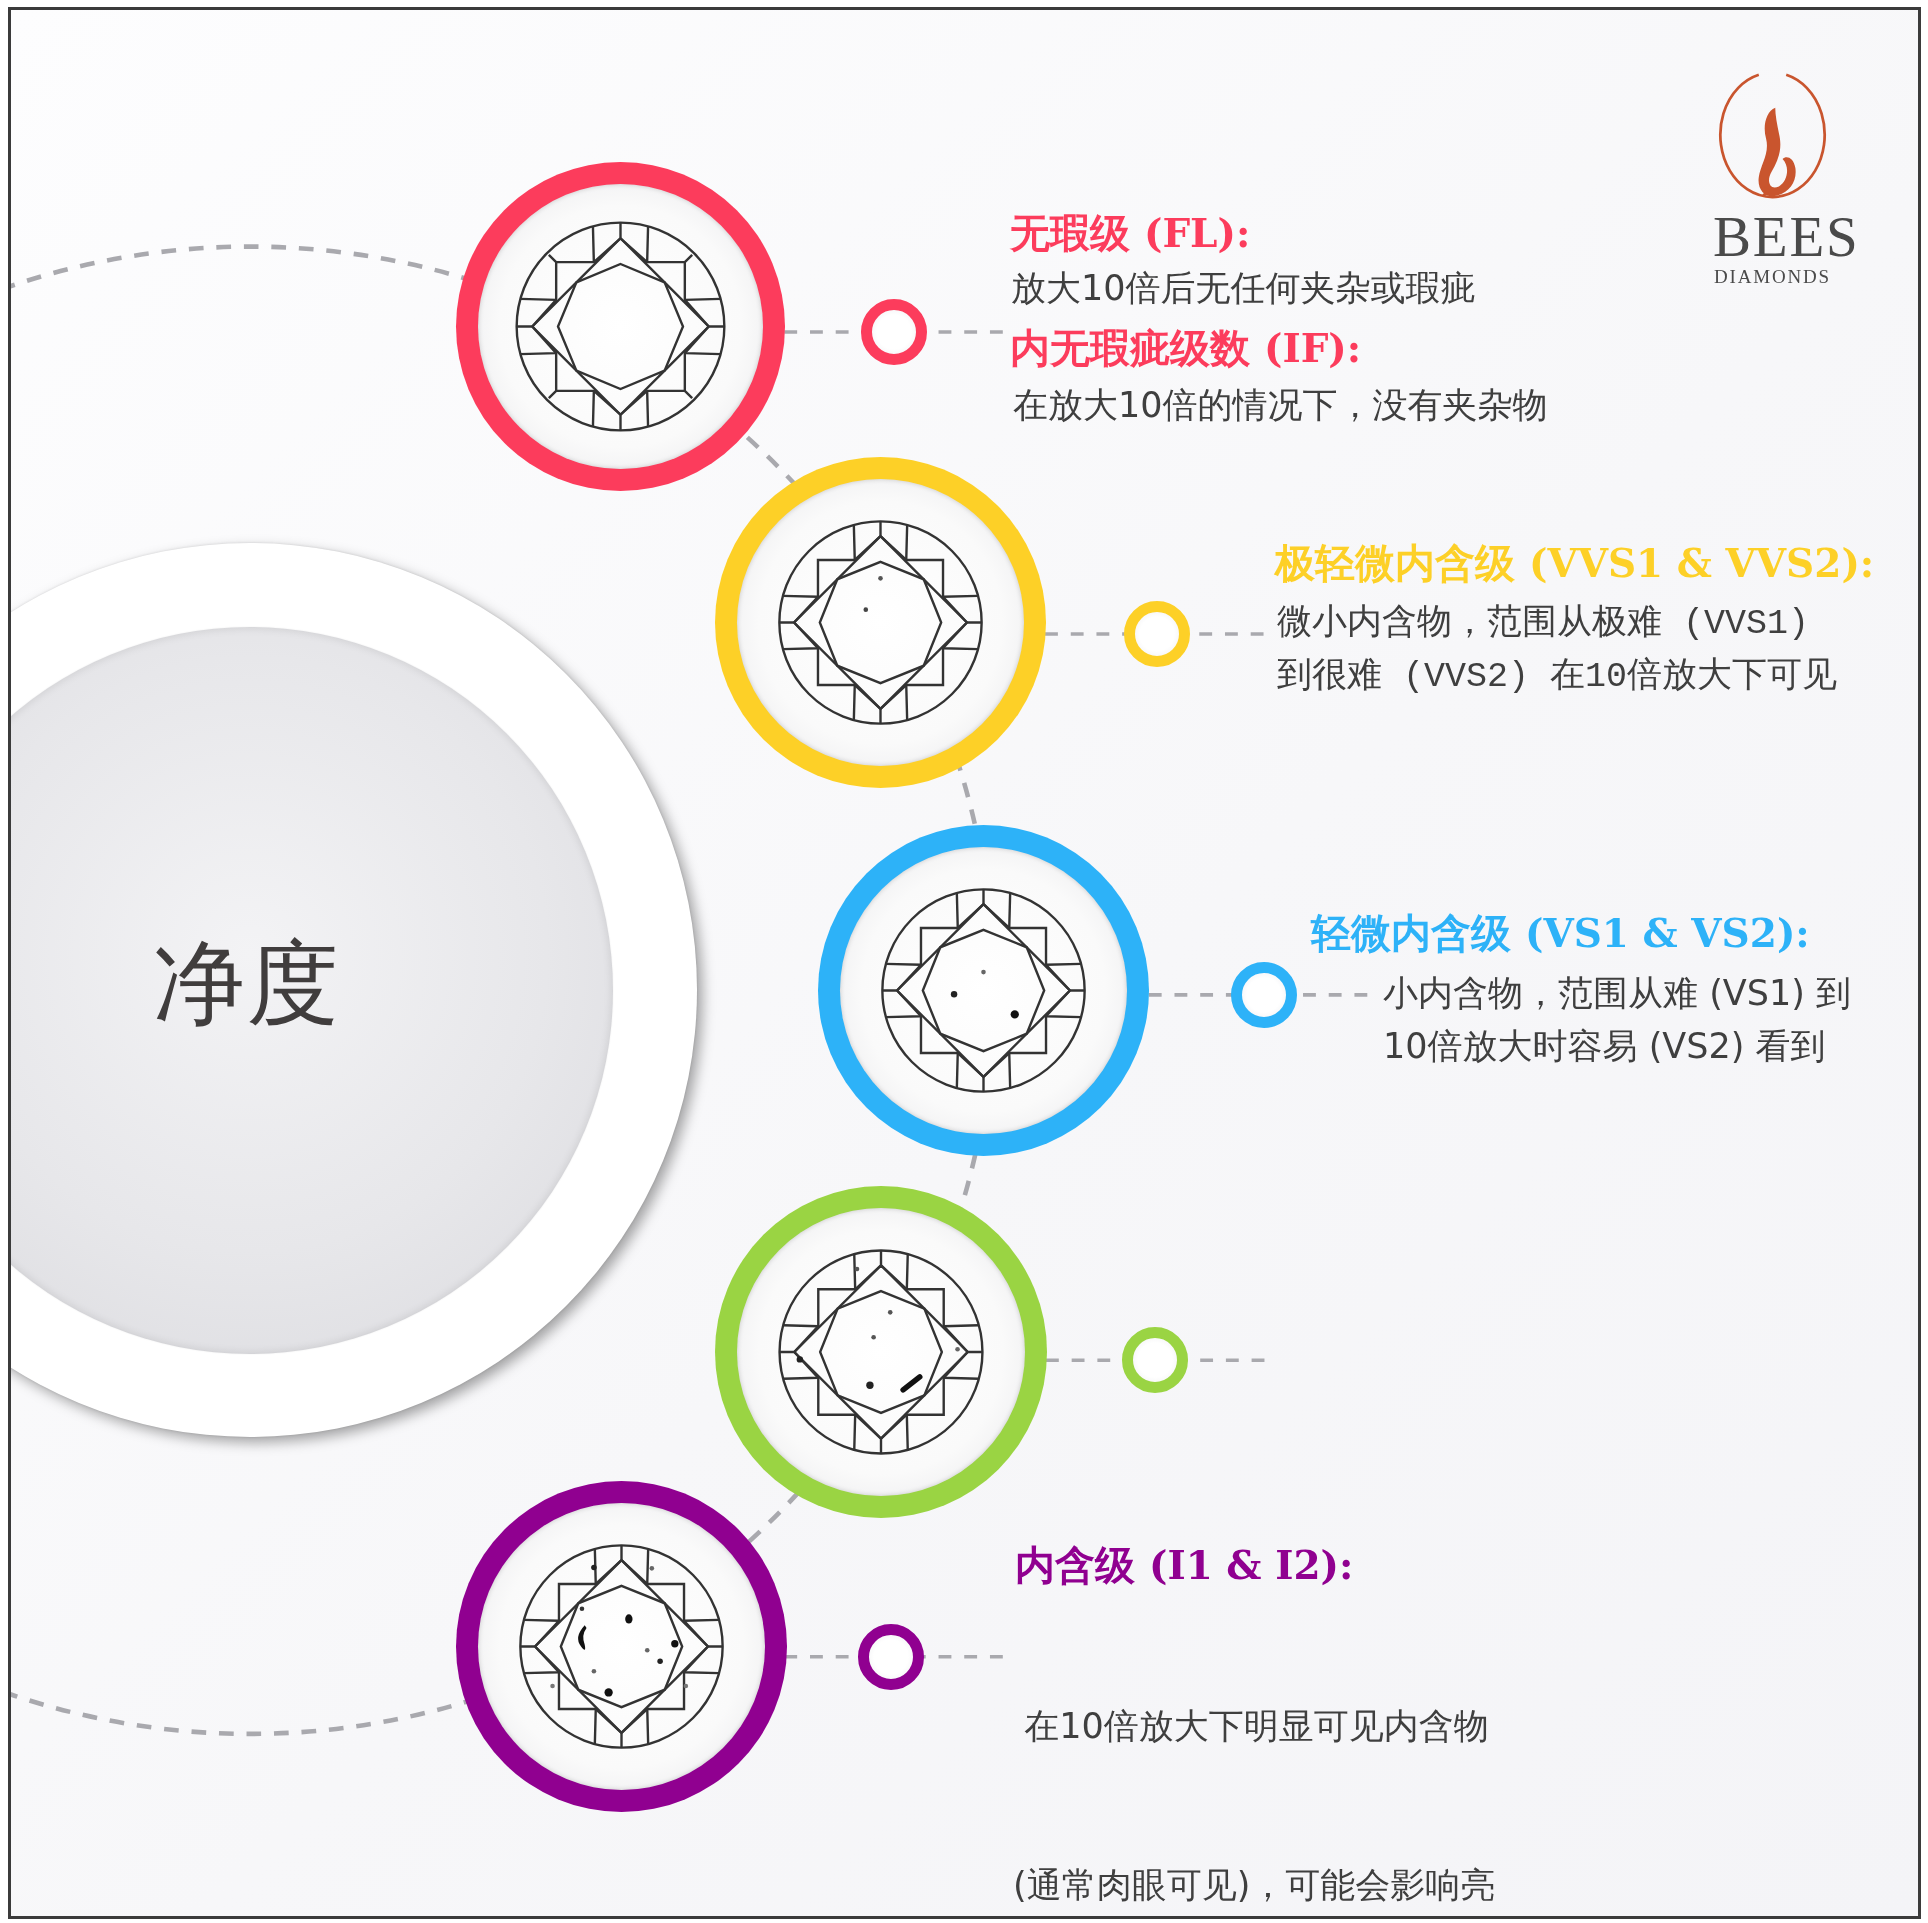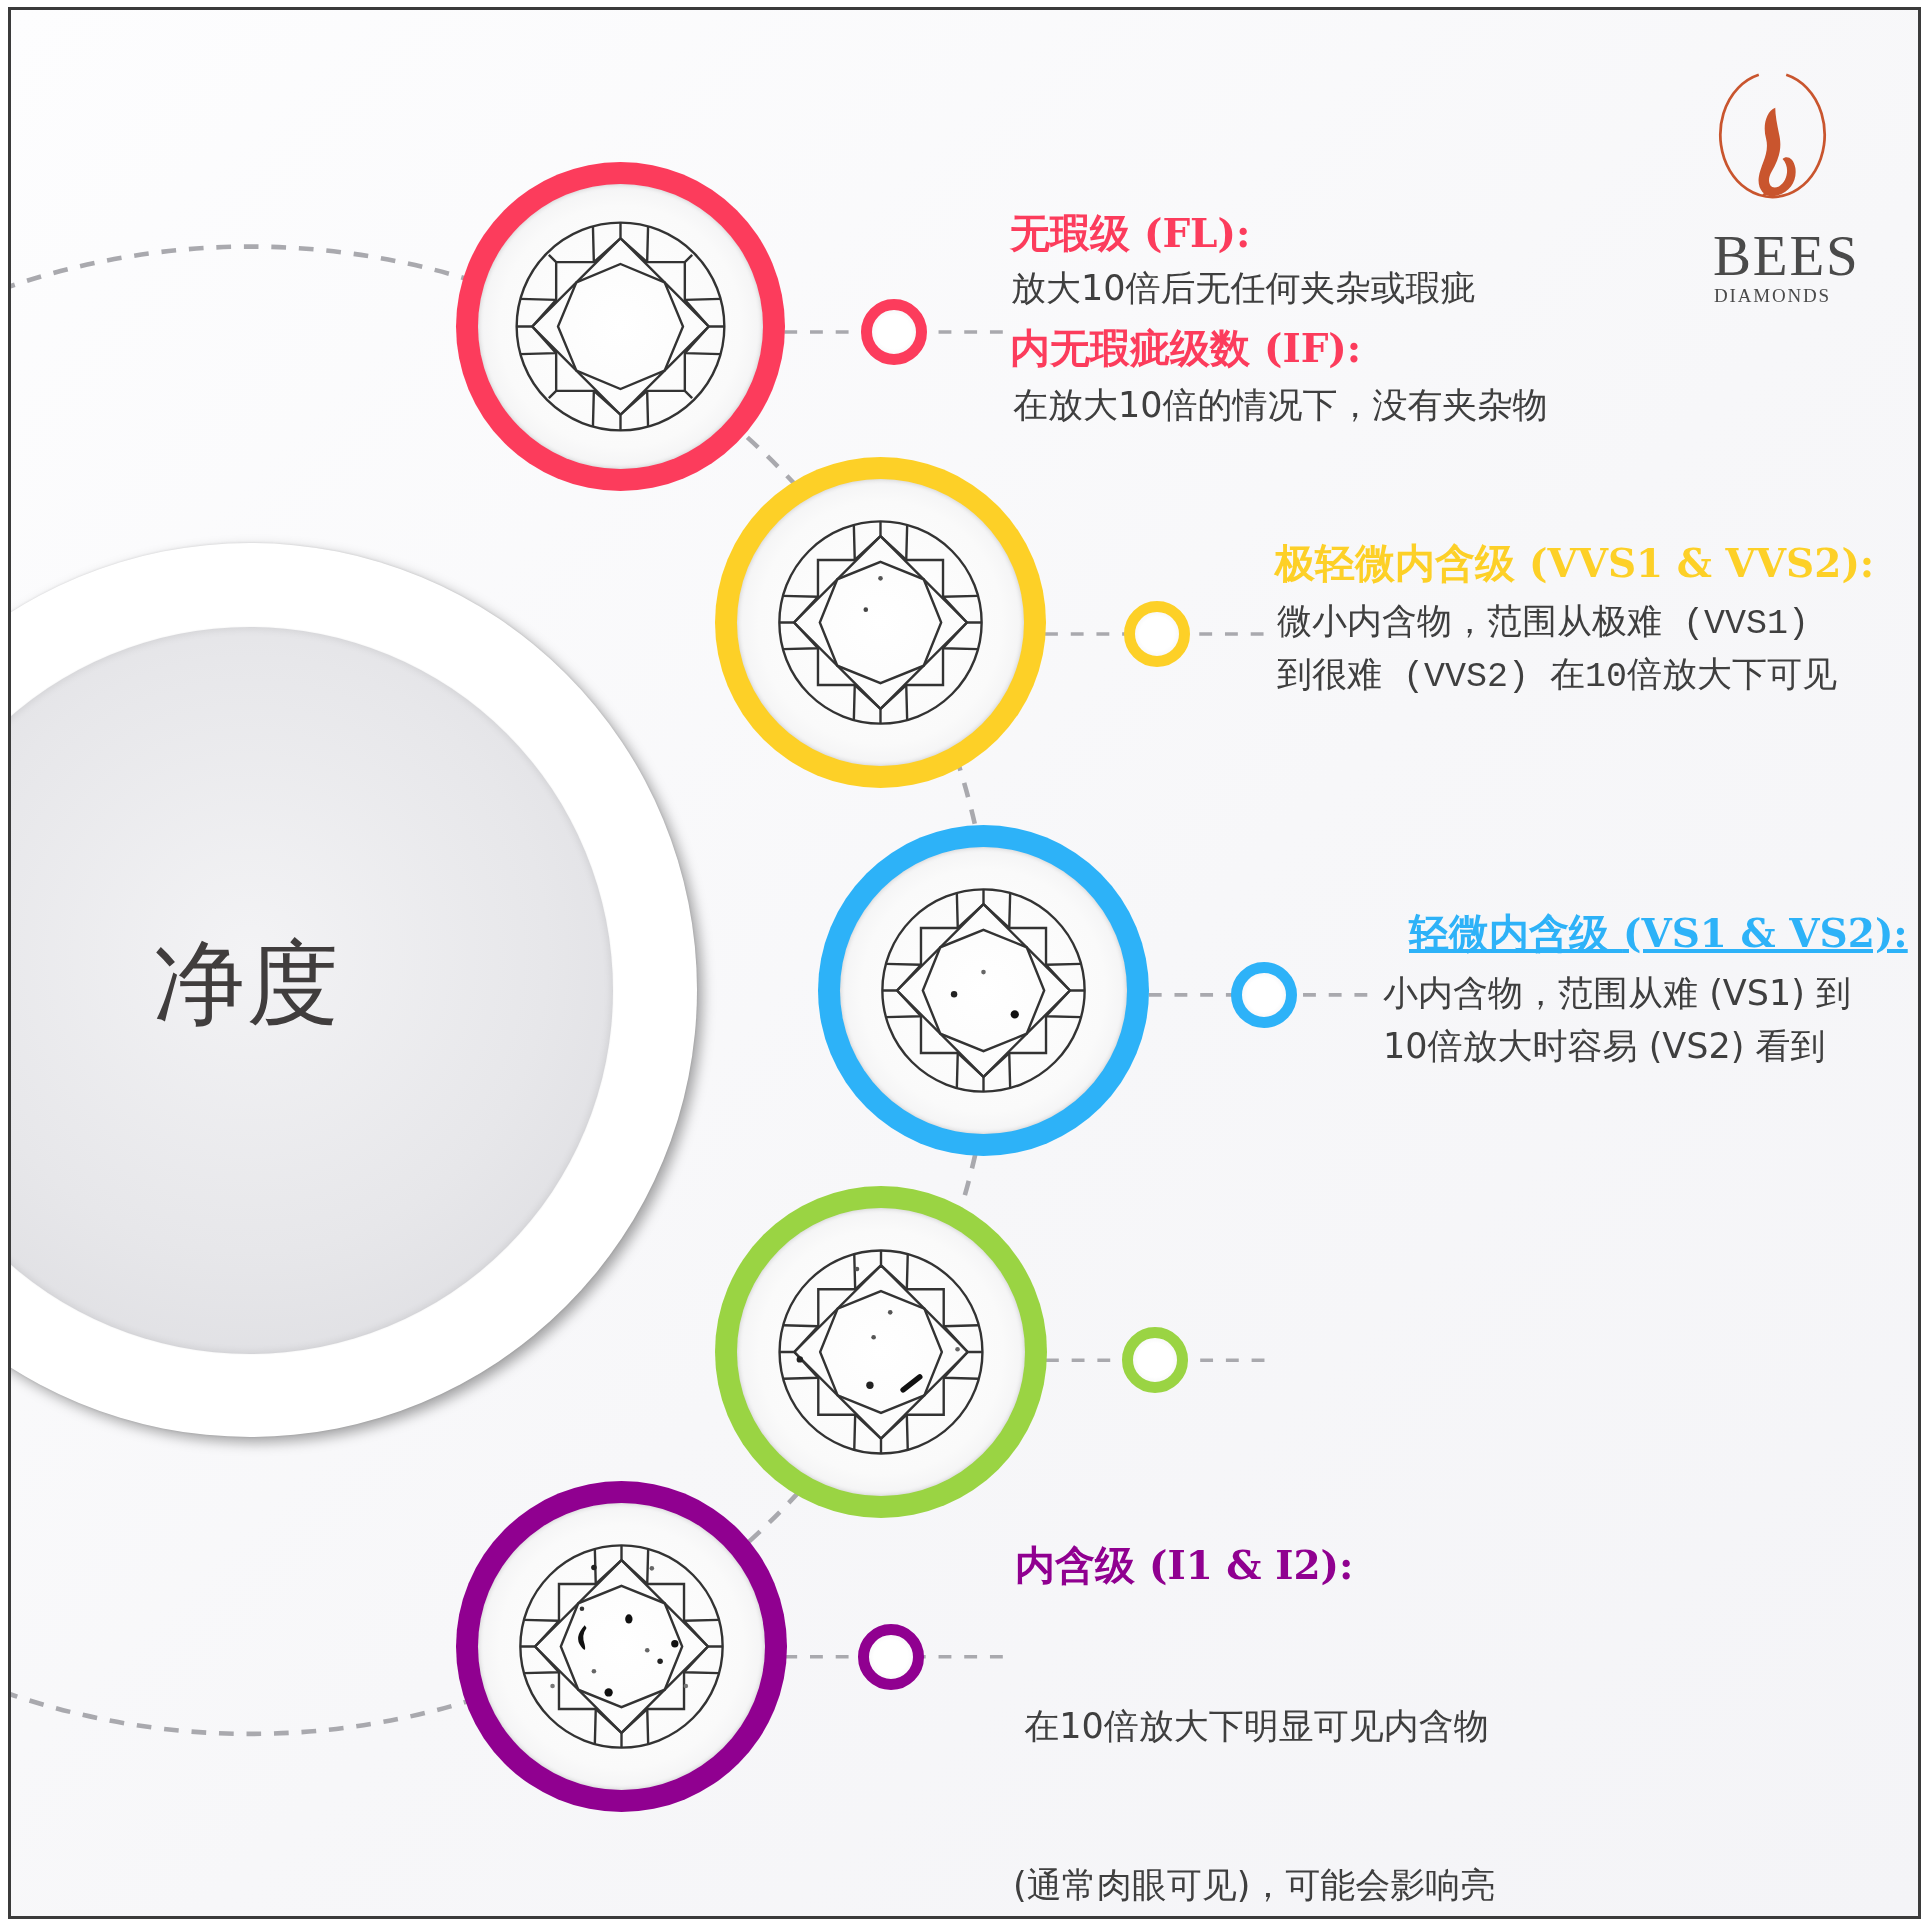--- a/index.html
+++ b/index.html
@@ -12,21 +12,21 @@
   .hub-title { position:absolute; left:150px; top:935px; font-size:92px; color:#403d3d; letter-spacing:1.8px; line-height:1; }
   .grade { position:absolute; border-radius:50%; box-sizing:border-box; }
   .grade .plate { position:absolute; border-radius:50%; left:22px; top:22px; right:22px; bottom:22px; background:radial-gradient(circle, #ffffff 0%, #fafafa 60%, #ececee 85%, #ffffff 90%, #e3e3e6 100%); box-shadow: inset 0 0 5.5px rgba(0,0,0,0.18); }
   .grade svg { position:absolute; left:0; top:0; }
   .node { position:absolute; width:66px; height:66px; border-radius:50%; box-sizing:border-box; border-width:11px; border-style:solid; background:radial-gradient(circle,#ffffff 55%, #ececef 100%); }
   .title { position:absolute; font-weight:bold; font-size:40px; line-height:1.1; white-space:nowrap; }
   .title .cn { font-family:"DejaVu Sans", sans-serif; }
   .title .en { font-family:"DejaVu Serif", serif; font-size:39px; }
   .body { position:absolute; font-size:35px; color:#3f3f3f; line-height:53px; white-space:nowrap; }
   .logo { position:absolute; left:1710px; top:66px; width:119px; text-align:center; }
-  .logo .word { font-family:"Liberation Serif", serif; font-size:57px; color:#4a4a4a; letter-spacing:1.8px; line-height:1; margin-top:19px;text-align:center; }
+  .logo .word { font-family:"Liberation Serif", serif; font-size:57px; color:#4a4a4a; letter-spacing:1.8px; line-height:1; margin-top:0;text-align:center; }
   .logo .sub { font-family:"Liberation Serif", serif; font-size:19px; color:#4a4a4a; letter-spacing:1.8px; line-height:1; margin-top:1.8px; }
 </style>
 </head>
 <body>
 
 <div class="frame">
  <div class="layer">
 
   <svg class="bg" width="1928" height="1924" viewBox="0 0 2100 2095">
     <circle cx="269" cy="1075" r="810" fill="none" stroke="#a9a9ae" stroke-width="5" stroke-dasharray="16 14"></circle>
@@ -146,21 +146,21 @@
   </div>
 
   <div class="title" style="left:1272px; top:538px; color:#fdd027;">
     <span class="cn">极轻微内含级 </span><span class="en">(VVS1 &amp; VVS2):</span>
   </div>
   <div class="body" style="left:1274px; top:595px;font-family:Liberation Mono, monospace;">
     <div>微小内含物，范围从极难 (VVS1)</div>
     <div>到很难 (VVS2) 在10倍放大下可见</div>
   </div>
 
-  <div class="title" style="left:1406px; top:908px; color:#2db2f8;text-decoration:underline;">
+  <div class="title" style="left:1308px; top:908px; color:#2db2f8;">
     <span class="cn">轻微内含级 </span><span class="en">(VS1 &amp; VS2):</span>
   </div>
   <div class="body" style="left:1380px; top:964px;">
     <div>小内含物，范围从难 (VS1) 到</div>
     <div>10倍放大时容易 (VS2) 看到</div>
   </div>
 
 
   <div class="title" style="left:1012px; top:1540px; color:#900090;">
     <span class="cn">内含级 </span><span class="en">(I1 &amp; I2):</span>

